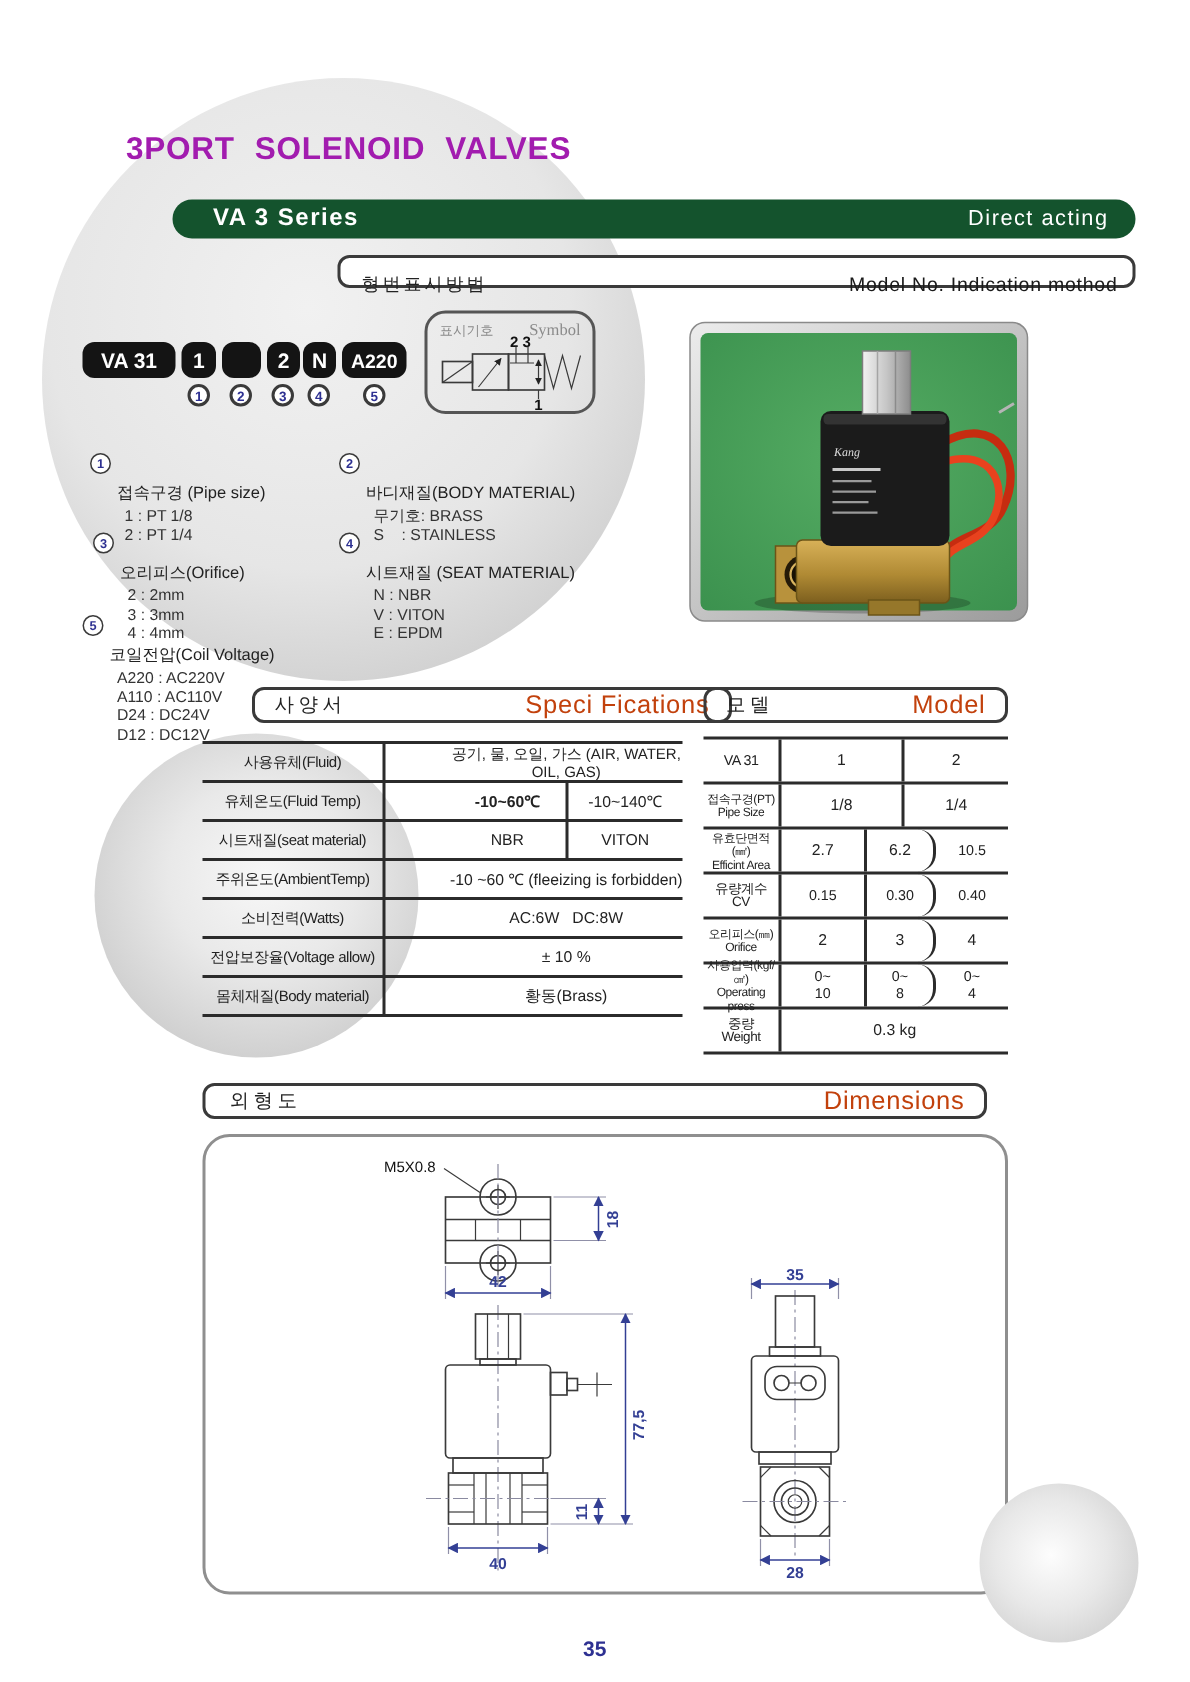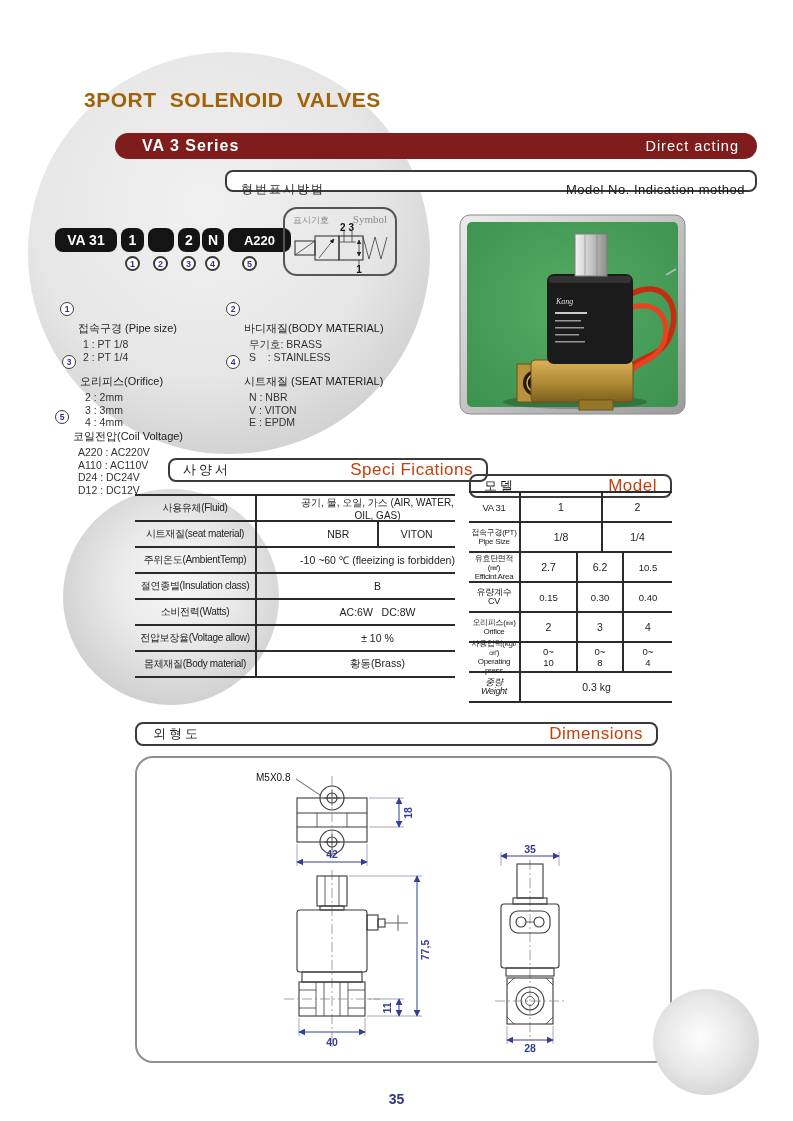--- a/index.html
+++ b/index.html
@@ -8,37 +8,37 @@
         font-family:"Liberation Sans",sans-serif;color:#1a1a1a;}
   
   .bg-circle{position:absolute;border-radius:50%;}
   .bg-big{left:28px;top:52px;width:402px;height:402px;
       background:radial-gradient(circle at 44% 38%, #f1f1f1 0%, #e6e6e6 52%, #d2d2d2 76%, #bcbcbc 94%, #c8c8c8 100%);}
   .bg-mid{left:63px;top:489px;width:216px;height:216px;
       background:radial-gradient(circle at 52% 44%, #f7f7f7 0%, #e9e9e9 38%, #cdcdcd 78%, #bfbfbf 100%);}
   .bg-br{left:653px;top:989px;width:106px;height:106px;z-index:6;
       background:radial-gradient(circle at 45% 45%, #fdfdfd 0%, #e8e8e8 45%, #cfcfcf 84%, #c3c3c3 100%);}
   
-  .title{position:absolute;left:84px;top:88px;font-size:21px;font-weight:bold;color:#a16207;
+  .title{position:absolute;left:84px;top:88px;font-size:21px;font-weight:bold;color:#a21caf;
          letter-spacing:.5px;word-spacing:7px;}
-  .series-bar{position:absolute;left:115px;top:133px;width:642px;height:26px;background:#7f1d1d;
+  .series-bar{position:absolute;left:115px;top:133px;width:642px;height:26px;background:#14532d;
          border-radius:13px;display:flex;align-items:center;justify-content:space-between;
          padding:0 18px 0 27px;color:#fff;}
   .series-bar .series{font-size:16px;font-weight:bold;letter-spacing:1px;}
   .series-bar .acting{font-size:14.5px;letter-spacing:1px;}
   .outline-bar{position:absolute;display:flex;align-items:center;justify-content:space-between;
          border:2px solid #3a3a3a;border-radius:8px;background:#fff;}
   .bar-modelno{left:225px;top:170px;width:532px;height:22px;padding:16px 10px 0 14px;}
   .bar-modelno .kr{font-size:12px;letter-spacing:2px;color:#222;}
   .bar-modelno .en{font-size:13px;color:#1a1a1a;letter-spacing:.5px;}
   .hdr{height:24px;padding:0 13px;background:transparent;}
   .hdr .kr{font-size:13px;letter-spacing:3px;color:#222;}
   .hdr .en{font-size:17px;color:#c2410c;letter-spacing:.5px;}
   .hdr-spec{left:135px;top:458px;width:320px;margin-left:33px;}
-  .hdr-model{left:469px;top:474px;width:203px;}
+  .hdr-model{left:469px;top:458px;width:203px;}
   .hdr-dims{left:135px;top:722px;width:523px;padding-left:16px;}
   
   .pill{position:absolute;top:228px;height:24px;background:#141414;border-radius:8px;color:#fff;
         font-weight:bold;display:flex;align-items:center;justify-content:center;font-size:14px;}
   .digit{position:absolute;top:256px;width:15px;height:15px;border:2px solid #3a3a3a;border-radius:50%;
         background:#fff;color:#2e3192;font-size:9px;font-weight:bold;
         display:flex;align-items:center;justify-content:center;}
   
   .symbol-box{position:absolute;left:283px;top:207px;width:114px;height:69px;border:2px solid #555;
         border-radius:14px;background:transparent;}
@@ -60,21 +60,21 @@
         white-space:pre-wrap;text-align:center;}
   .sv + .sv{border-left:2px solid #2b2b2b;}
   
   .model-table{position:absolute;left:469px;top:491px;width:203px;border-top:2px solid #2b2b2b;}
   .mrow{display:flex;height:30px;border-bottom:2px solid #2b2b2b;}
   .mlabel{width:52px;border-right:2px solid #2b2b2b;display:flex;align-items:center;justify-content:center;
         text-align:center;font-size:8px;letter-spacing:-.3px;line-height:9px;color:#222;white-space:pre-line;}
   .mc{display:flex;align-items:center;justify-content:center;font-size:10.5px;color:#222;
         white-space:pre-wrap;text-align:center;line-height:11px;}
   .mc.sep{border-right:2px solid #2b2b2b;}
-  .w57{width:57px;}.w46{width:46px;}.w48{width:48px;}
+  .w57{width:57px;}.w46{width:46px;border-radius:12px;}.w48{width:48px;}
   .w82{width:82px;}.w69{width:69px;}.wfull{width:151px;}
   
   .photo{position:absolute;left:459px;top:214px;}
   
   .dims-box{position:absolute;left:135px;top:756px;width:537px;height:307px;border:2px solid #8f8f8f;
         border-radius:18px;background:#fff;}
   .dwg{position:absolute;}
   .dwgA{left:95px;top:6px;}
   .dwgB{left:320px;top:86px;}
   
@@ -109,21 +109,21 @@
   <div class="outline-bar bar-modelno">
     <span class="kr">형번표시방법</span>
     <span class="en">Model No. Indication mothod</span>
   </div>
 
   <div class="pill" style="left:55px;width:62px;">VA 31</div>
   <div class="pill" style="left:121px;width:23px;">1</div>
   <div class="pill" style="left:148px;width:26px;"></div>
   <div class="pill" style="left:178px;width:22px;">2</div>
   <div class="pill" style="left:202px;width:22px;">N</div>
-  <div class="pill" style="left:228px;width:63px;font-size:13px;">A220</div>
+  <div class="pill" style="left:228px;width:43px;font-size:13px;">A220</div>
   <div class="digit" style="left:125px;">1</div>
   <div class="digit" style="left:153px;">2</div>
   <div class="digit" style="left:181px;">3</div>
   <div class="digit" style="left:205px;">4</div>
   <div class="digit" style="left:242px;">5</div>
 
   <div class="symbol-box">
     <svg width="110" height="65" viewBox="0 0 110 65">
       <defs>
         <marker id="arrK" viewBox="0 0 10 10" refX="9" refY="5" markerWidth="6" markerHeight="6" orient="auto-start-reverse">
@@ -250,36 +250,37 @@
     <span class="en">Speci Fications</span>
   </div>
   <div class="spec-table">
     <div class="srow">
       <div class="slabel">사용유체(Fluid)</div>
       <div class="svals">
           <div class="sv" style="font-size:10px;">공기, 물, 오일, 가스 (AIR, WATER, OIL, GAS)</div>
         </div>
     </div>
     <div class="srow">
+      <div class="slabel">유체온도(Fluid Temp)</div>
+      <div class="svals">
+        <div class="sv" style="font-weight:bold;">-10~60℃</div>
+        <div class="sv">-10~140℃</div>
+      </div>
+    </div>
+    <div class="srow">
       <div class="slabel">시트재질(seat material)</div>
       <div class="svals">
         <div class="sv">NBR</div>
         <div class="sv">VITON</div>
       </div>
     </div>
     <div class="srow">
       <div class="slabel">주위온도(AmbientTemp)</div>
       <div class="svals">
           <div class="sv">-10 ~60 ℃ (fleeizing is forbidden)</div>
-        </div>
-    </div>
-    <div class="srow">
-      <div class="slabel">절연종별(Insulation class)</div>
-      <div class="svals">
-          <div class="sv">B</div>
         </div>
     </div>
     <div class="srow">
       <div class="slabel">소비전력(Watts)</div>
       <div class="svals">
           <div class="sv">AC:6W   DC:8W</div>
         </div>
     </div>
     <div class="srow">
       <div class="slabel">전압보장율(Voltage allow)</div>
@@ -336,21 +337,21 @@
       <div class="mlabel">사용압력(kgf/㎠)
 Operating press</div>
       <div class="mc sep w57" style="font-size:9.5px;">0~
 10</div>
       <div class="mc sep w46" style="font-size:9.5px;">0~
 8</div>
       <div class="mc w48" style="font-size:9.5px;">0~
 4</div>
     </div>
     <div class="mrow">
-      <div class="mlabel" style="font-size:9px;font-style:italic;">중량
+      <div class="mlabel" style="font-size:9px;">중량
 Weight</div>
       <div class="mc wfull">0.3 kg</div>
     </div>
   </div>
 
   <div class="outline-bar hdr hdr-dims">
     <span class="kr">외형도</span>
     <span class="en">Dimensions</span>
   </div>
   <div class="dims-box">

